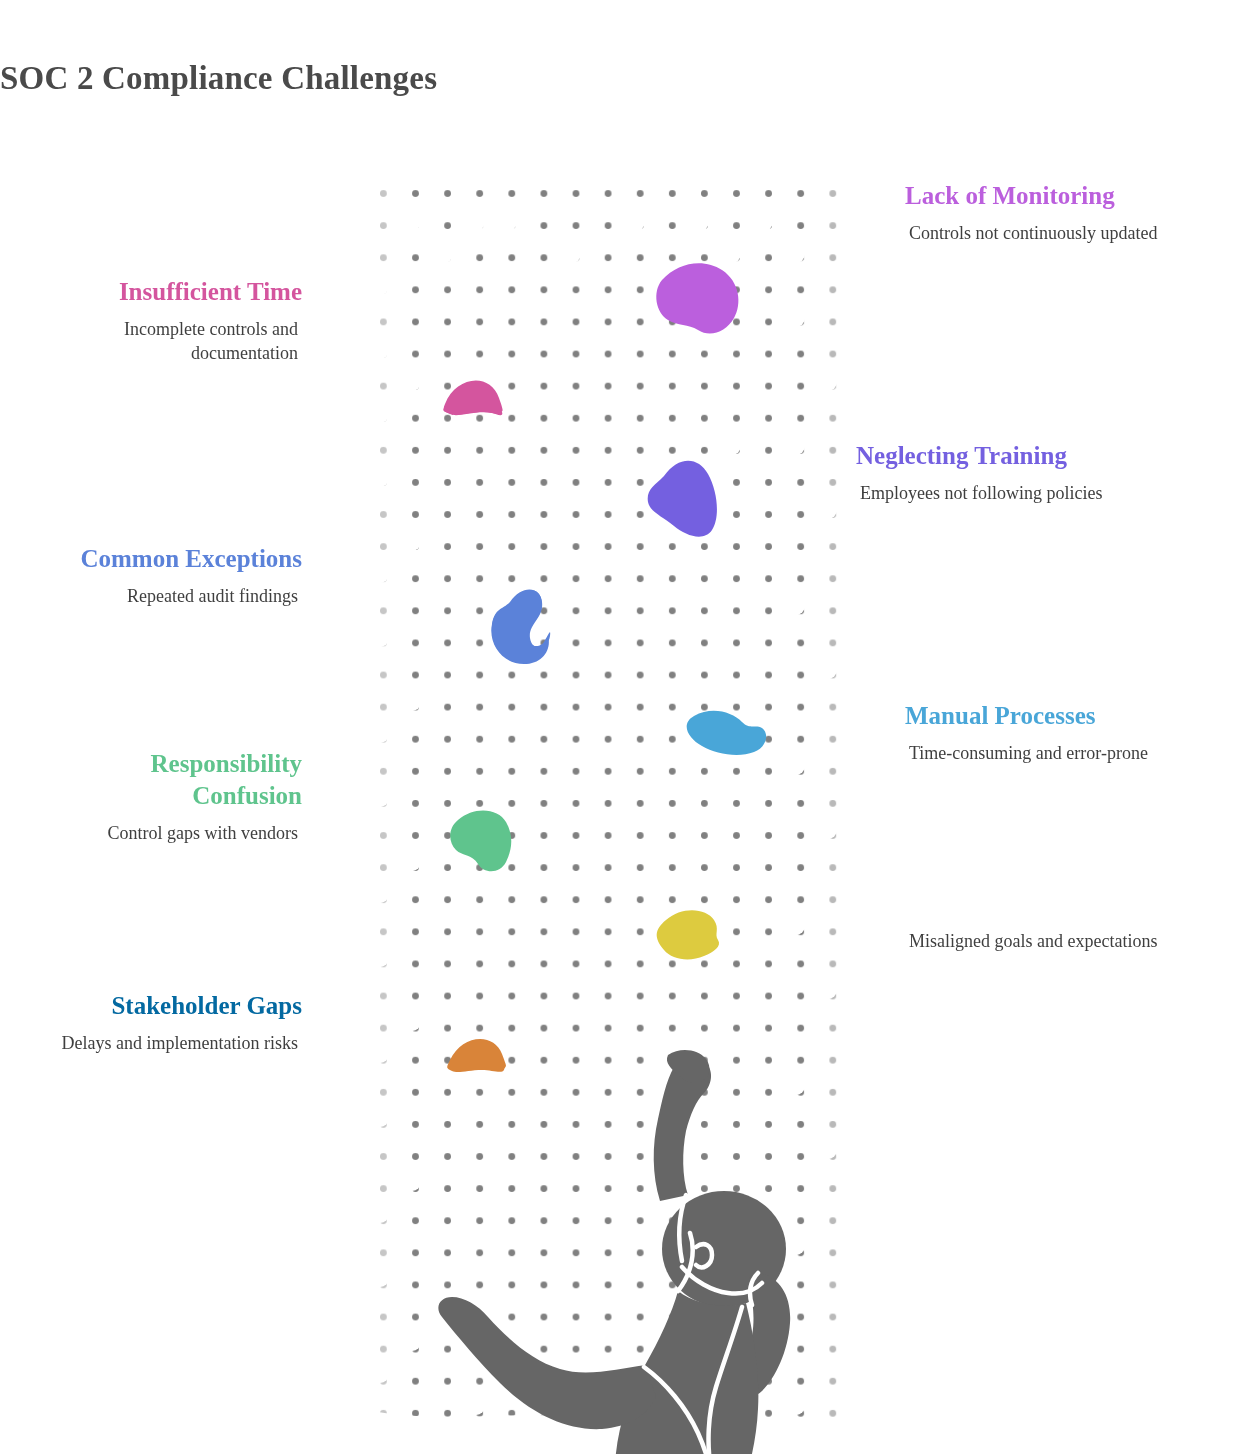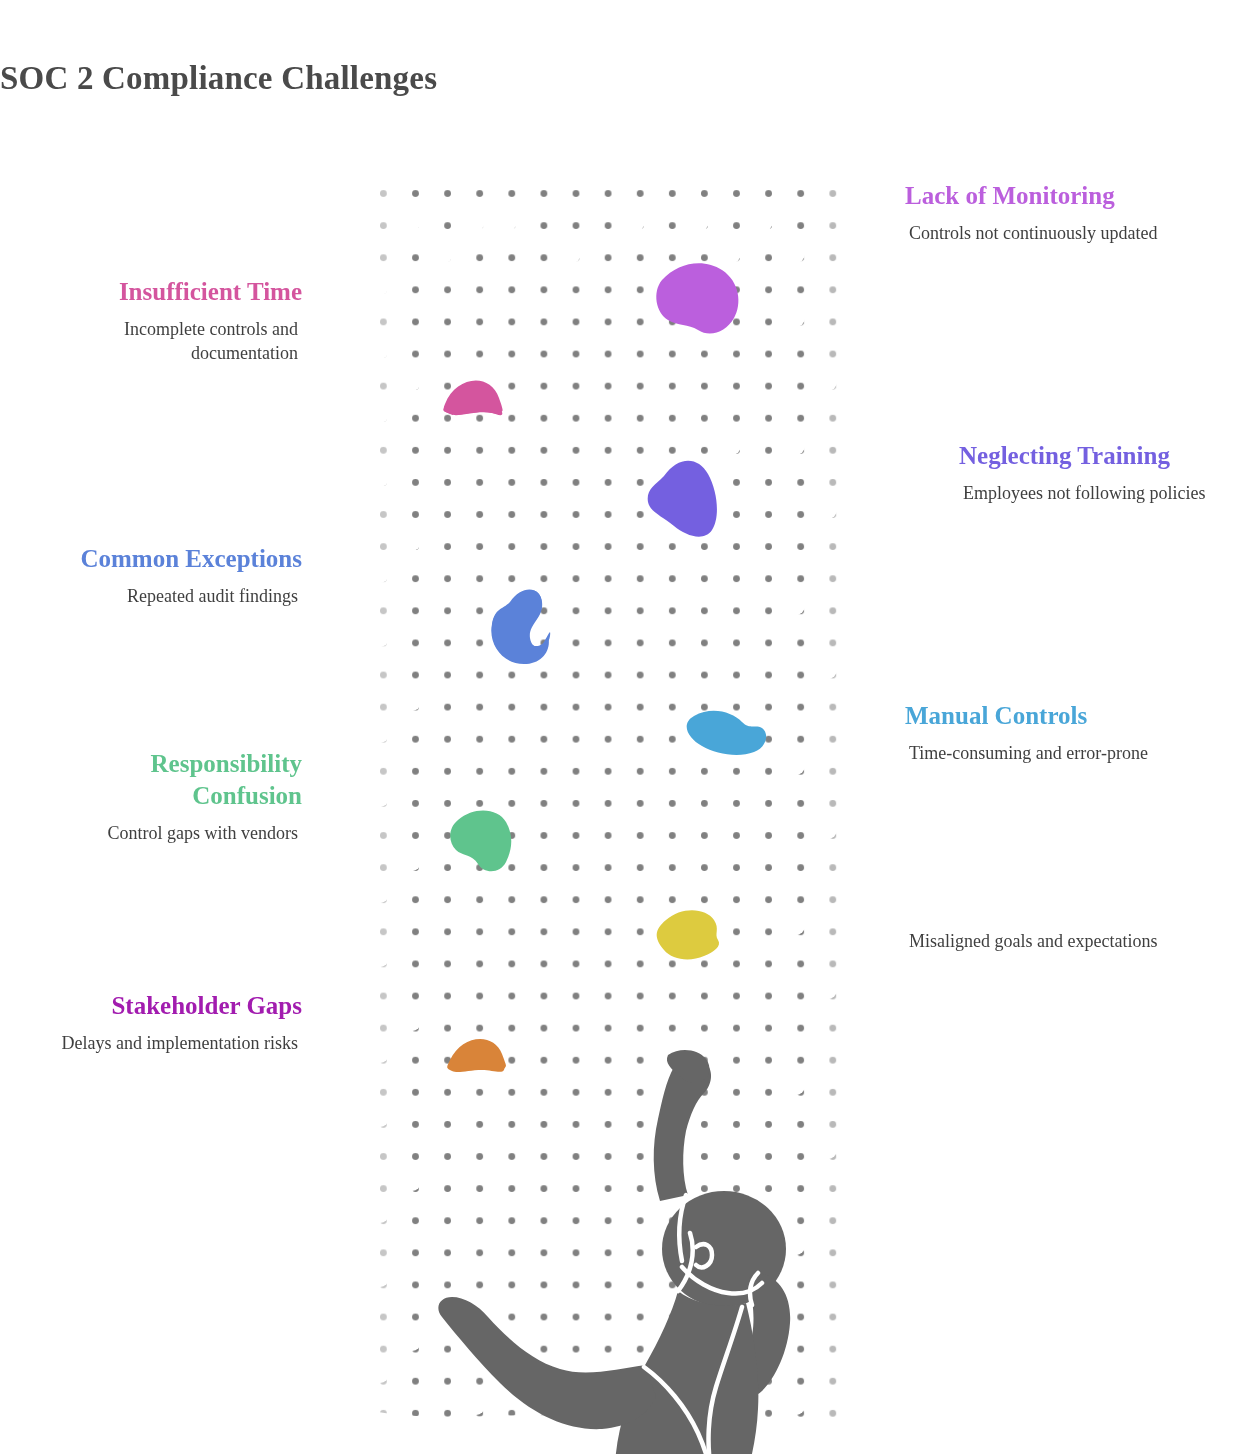--- a/index.html
+++ b/index.html
@@ -73,21 +73,21 @@
   }
 
   
   #callout-insufficient-time    { left: 40px; top: 276px;  width: 262px; }
   #callout-common-exceptions    { left: 40px; top: 504px;  width: 262px; }
   #callout-responsibility       { left: 40px; top: 748px;  width: 262px; }
   #callout-stakeholder-gaps     { left: 40px; top: 990px;  width: 262px; }
 
   
   #callout-lack-monitoring      { left: 905px; top: 180px;  width: 265px; }
-  #callout-neglecting-training  { left: 959px; top: 440px;  width: 265px; }
+  #callout-neglecting-training  { left: 856px; top: 440px;  width: 265px; }
   #callout-manual-processes     { left: 905px; top: 700px;  width: 265px; }
   #callout-poor-kickoff         { left: 905px; top: 926px;  width: 265px; }
 </style>
 </head>
 <body>
 
 <div id="page-title" style="color: rgb(74, 74, 74);">SOC 2 Compliance Challenges</div>
 
 <div id="wall">
 
@@ -284,34 +284,34 @@
   <div class="callout-title" style="color: rgb(91, 130, 217); margin-top: 39px;">Common Exceptions</div>
   <div class="callout-desc">Repeated audit findings</div>
 </div>
 
 <div class="callout left" id="callout-responsibility">
   <div class="callout-title" style="color: rgb(95, 196, 141);">Responsibility Confusion</div>
   <div class="callout-desc">Control gaps with vendors</div>
 </div>
 
 <div class="callout left" id="callout-stakeholder-gaps">
-  <div class="callout-title" style="color: #a21caf;">Stakeholder Gaps</div>
+  <div class="callout-title" style="color: #0369a1;">Stakeholder Gaps</div>
   <div class="callout-desc">Delays and implementation risks</div>
 </div>
 
 <div class="callout right" id="callout-lack-monitoring">
   <div class="callout-title" style="color: rgb(187, 95, 221);">Lack of Monitoring</div>
   <div class="callout-desc">Controls not continuously updated</div>
 </div>
 
 <div class="callout right" id="callout-neglecting-training">
   <div class="callout-title" style="color: rgb(116, 96, 224);">Neglecting Training</div>
   <div class="callout-desc">Employees not following policies</div>
 </div>
 
 <div class="callout right" id="callout-manual-processes">
-  <div class="callout-title" style="color: rgb(73, 166, 216);">Manual Controls</div>
+  <div class="callout-title" style="color: rgb(73, 166, 216);">Manual Processes</div>
   <div class="callout-desc">Time-consuming and error-prone</div>
 </div>
 
 <div class="callout right" id="callout-poor-kickoff">
   <div class="callout-desc">Misaligned goals and expectations</div>
 </div>
 
 </body></html>

